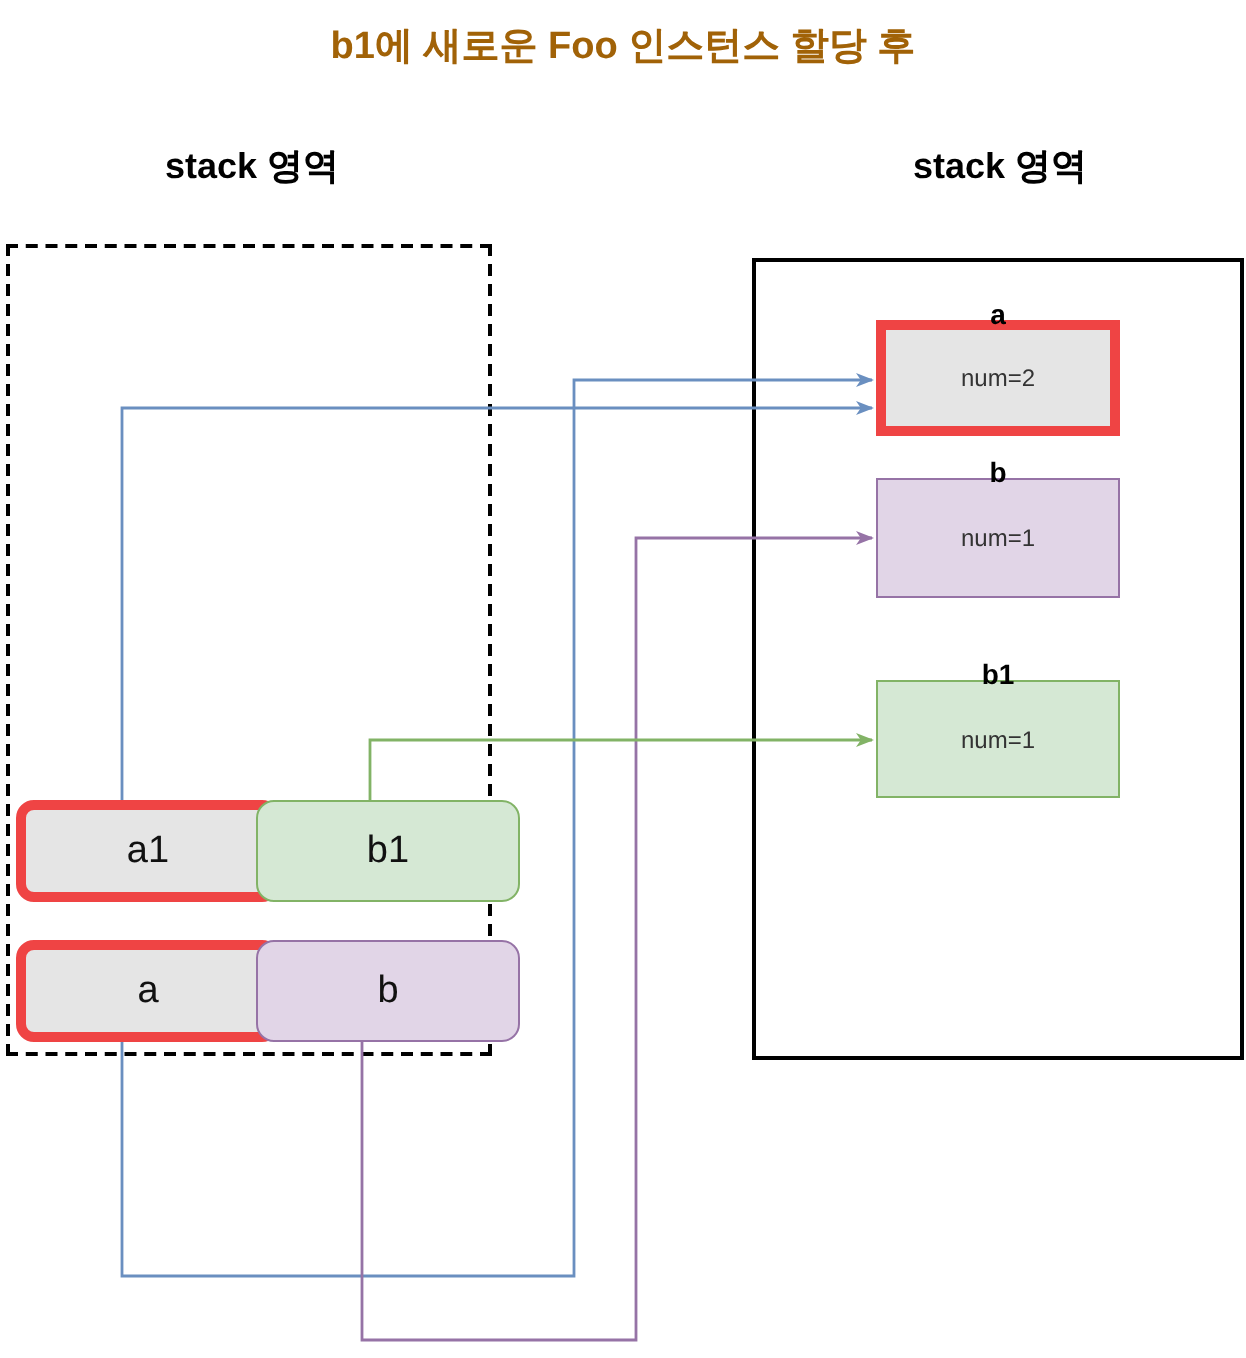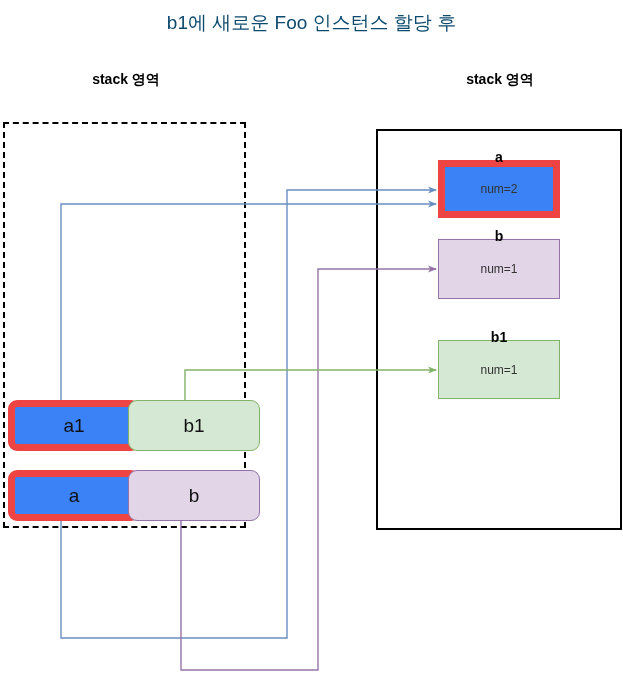--- a/index.html
+++ b/index.html
@@ -6,24 +6,24 @@
   body{
     width:623px;height:679px;background:#ffffff;
     font-family:"Liberation Sans","DejaVu Sans",sans-serif;
     overflow:hidden;position:relative;
   }
   #stage{position:absolute;left:0;top:0;width:623px;height:679px;}
   .svg-layer{position:absolute;left:0;top:0;width:623px;height:679px;}
 
   .title{
     position:absolute;left:0;top:10px;width:623px;text-align:center;
-    font-size:19px;font-weight:normal;color:#0c4a6e;letter-spacing:0px;
+    font-size:19px;font-weight:bold;color:#a16207;letter-spacing:0px;
   }
   .region-label{
-    position:absolute;font-size:14px;font-weight:bold;color:#000;
+    position:absolute;font-size:18px;font-weight:bold;color:#000;
     text-align:center;white-space:nowrap;
   }
   #stack-label{left:56px;top:71px;width:140px;}
   #heap-label{left:430px;top:71px;width:140px;}
 
   .stack-region{
     position:absolute;left:3px;top:122px;width:243px;height:406px;
     border:2px dashed #000;box-sizing:border-box;background:transparent;
   }
   .heap-region{
@@ -39,21 +39,21 @@
   .heap-box{
     position:absolute;width:122px;box-sizing:border-box;
     display:flex;align-items:center;justify-content:center;
     font-size:12px;color:#333;
   }
   .heap-title{
     position:absolute;font-size:14px;font-weight:bold;color:#000;
     text-align:center;width:122px;white-space:nowrap;
   }
 
-  .fill-blue{background:#3b82f6;border:7px solid #ef4444;}
+  .fill-blue{background:#e5e5e5;border:5px solid #ef4444;}
   .fill-green{background:#d5e8d4;border:1px solid #82b366;}
   .fill-purple{background:#e1d5e7;border:1px solid #9673a6;}
 </style>
 </head>
 <body>
 
 <div id="stage">
 
   <div class="title">b1에 새로운 Foo 인스턴스 할당 후</div>
 

